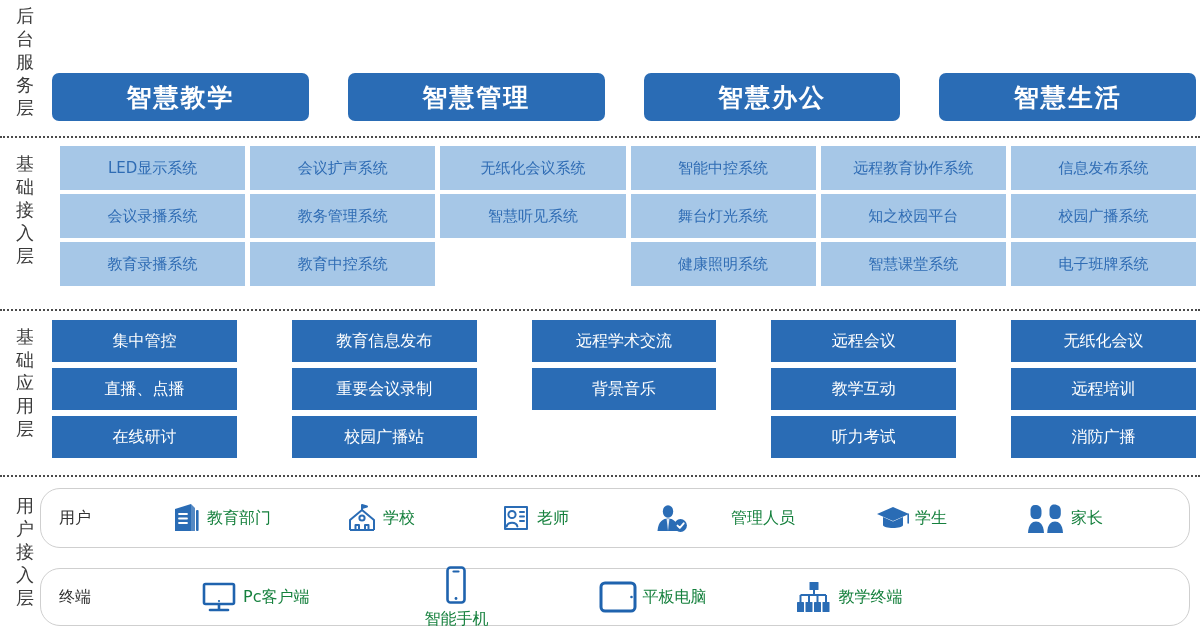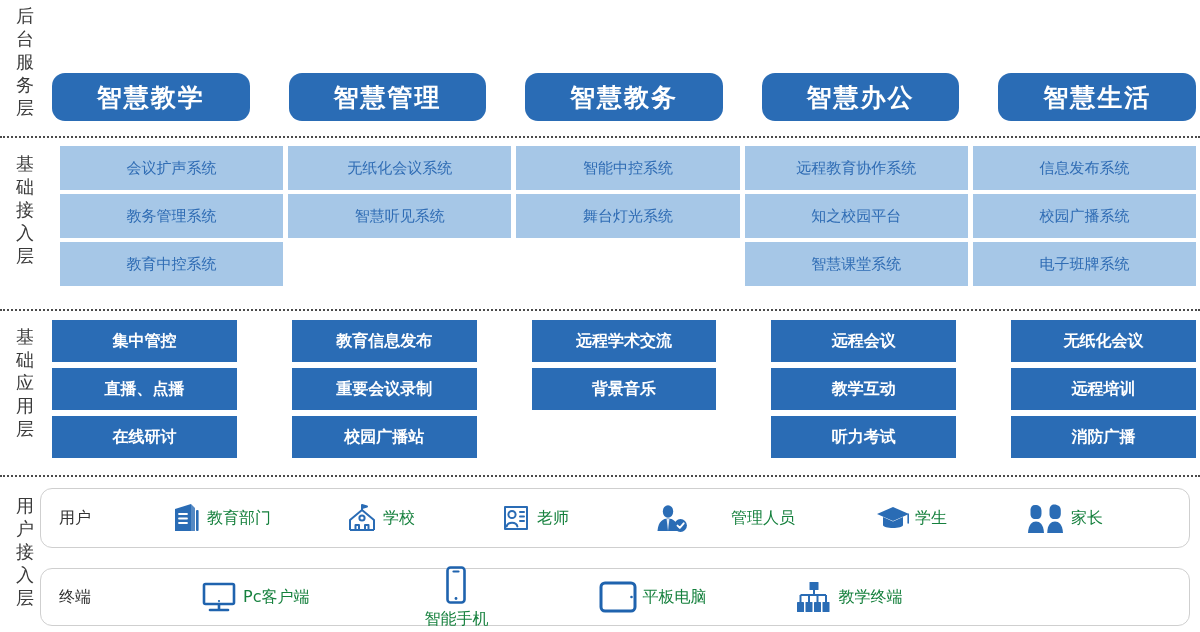--- a/index.html
+++ b/index.html
@@ -54,21 +54,21 @@
   .hdr-row {
     left: 52px;
     top: 73px;
     width: 1144px;
     gap: 39px;
   }
   .hdr-cell {
     flex: 1 1 0;
     height: 48px;
     background: #2a6cb5;
-    border-radius: 13px;
+    border-radius: 7px;
     color: #ffffff;
     font-size: 25px;
     font-weight: bold;
     letter-spacing: 2px;
     display: flex;
     align-items: center;
     justify-content: center;
     font-family: "DejaVu Sans", "Liberation Sans", sans-serif;
   }
 
@@ -106,41 +106,40 @@
     top: 320px;
     width: 1144px;
     display: flex;
     gap: 55px;
   }
   .app-col {
     flex: 1 1 0;
     display: flex;
     flex-direction: column;
     gap: 6px;
-    font-weight: bold;
   }
   .app-cell {
     height: 42px;
     background: #2a6cb5;
     color: #ffffff;
     font-size: 16px;
     display: flex;
     align-items: center;
     justify-content: center;
     font-family: "DejaVu Sans", "Liberation Sans", sans-serif;
     white-space: nowrap;
   }
 
   
   .pill-bar {
     position: absolute;
     left: 40px;
     width: 1150px;
     border: 1px solid #cfcfcf;
-    border-radius: 12px;
+    border-radius: 20px;
     background: #ffffff;
     box-sizing: border-box;
     display: flex;
     align-items: center;
   }
   #user-bar { top: 488px; height: 60px; }
   #terminal-bar { top: 568px; height: 58px; }
 
   .pill-title {
     flex: 0 0 auto;
@@ -222,38 +221,43 @@
       <span>层</span>
     </div>
 
   <div class="divider" style="top:136px;"></div>
   <div class="divider" style="top:309px;"></div>
   <div class="divider" style="top:475px;"></div>
 
   <div class="row hdr-row" id="header-row">
       <div class="hdr-cell">智慧教学</div>
       <div class="hdr-cell">智慧管理</div>
-      <div class="hdr-cell">智慧教务</div>
       <div class="hdr-cell">智慧办公</div>
       <div class="hdr-cell">智慧生活</div>
     </div>
 
   <div class="access-grid" id="access-grid">
+      <div class="access-col">
+        <div class="access-cell">LED显示系统</div>
+        <div class="access-cell">会议录播系统</div>
+        <div class="access-cell">教育录播系统</div>
+      </div>
       <div class="access-col">
         <div class="access-cell">会议扩声系统</div>
         <div class="access-cell">教务管理系统</div>
         <div class="access-cell">教育中控系统</div>
       </div>
       <div class="access-col">
         <div class="access-cell">无纸化会议系统</div>
         <div class="access-cell">智慧听见系统</div>
       </div>
       <div class="access-col">
         <div class="access-cell">智能中控系统</div>
         <div class="access-cell">舞台灯光系统</div>
+        <div class="access-cell">健康照明系统</div>
       </div>
       <div class="access-col">
         <div class="access-cell">远程教育协作系统</div>
         <div class="access-cell">知之校园平台</div>
         <div class="access-cell">智慧课堂系统</div>
       </div>
       <div class="access-col">
         <div class="access-cell">信息发布系统</div>
         <div class="access-cell">校园广播系统</div>
         <div class="access-cell">电子班牌系统</div>

